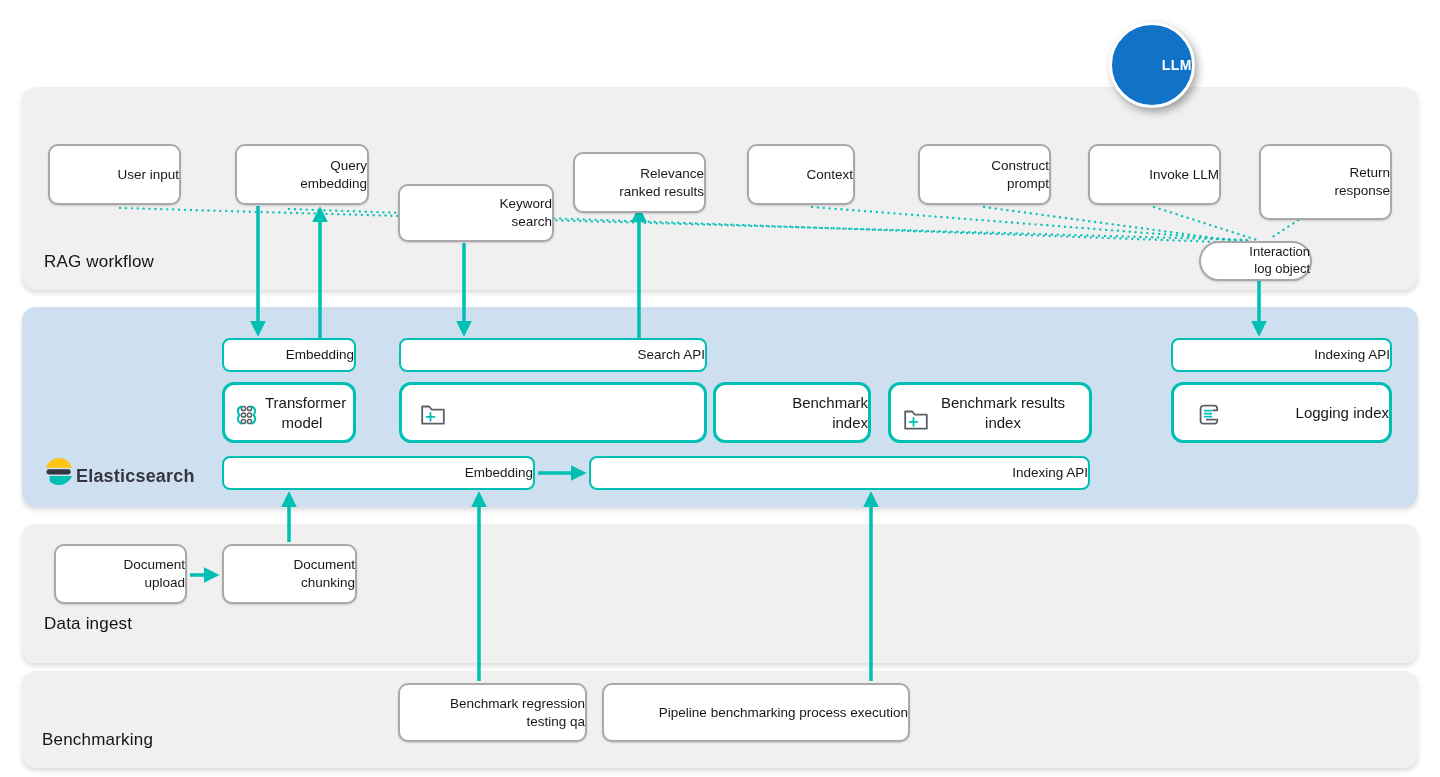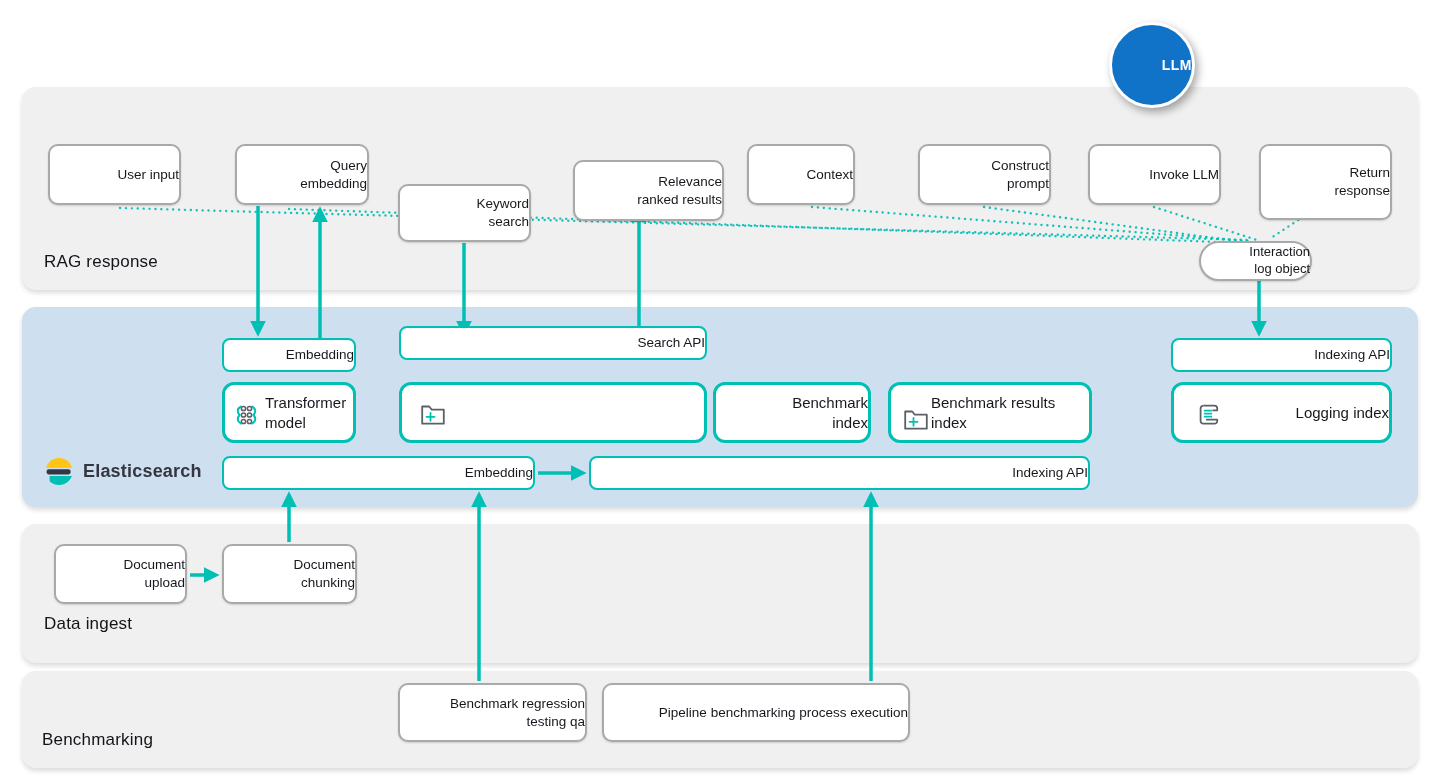--- a/index.html
+++ b/index.html
@@ -21,29 +21,29 @@
   .dotted{stroke:var(--teal);stroke-width:2.4px;fill:none;stroke-dasharray:.1 5.8;stroke-linecap:round;opacity:.92}
 
   .node{position:absolute;background:#fff;display:flex;align-items:center;justify-content:center;z-index:2}
   .node.gray{border:2px solid var(--border_gray);border-radius:10px;box-shadow:0 1px 2px rgba(0,0,0,.15)}
   .node.tealthin{border:2px solid var(--teal);border-radius:8px}
   .node.tealbig{border:3px solid var(--teal);border-radius:12px}
   .lbl{font-size:13.5px;line-height:1.3;white-space:pre-line;text-align:right;width:100%;color:var(--text_dark)}
   .tealbig .lbl{font-size:15px}
   .tealthin .lbl{font-size:13.5px}
   .has-icon .lbl{padding-left:40px}
-  .has-icon.ralign .lbl{text-align:left;padding-right:14px}
+  .has-icon.ralign .lbl{text-align:center;padding-right:14px}
   .icon{position:absolute;display:block;line-height:0}
 
   .llm-badge{position:absolute;left:1109px;top:22px;width:86px;height:86px;border-radius:50%;
     background:var(--llm_blue);border:3px solid #fff;box-shadow:3px 4px 9px rgba(0,0,0,.35);
     display:flex;align-items:center;justify-content:center;z-index:3}
   .llm-badge .lbl{color:#fff;font-weight:bold;font-size:14px;letter-spacing:.5px}
 
-  .es-brand{position:absolute;left:44px;top:456px;display:flex;align-items:center;gap:9px;z-index:2}
+  .es-brand{position:absolute;left:44px;top:456px;display:flex;align-items:flex-end;gap:2px;z-index:2}
   .es-brand .name{font-size:18px;font-weight:bold;color:var(--es_dark);letter-spacing:.2px}
 </style>
 </head>
 <body>
 
 <div class="canvas">
 
   <div class="section" style="top:87px;height:203px"></div>
   <div class="section blue" style="top:307px;height:200px"></div>
   <div class="section" style="top:524px;height:139px"></div>
@@ -81,25 +81,25 @@
     <span class="lbl">LLM</span>
   </div>
 
   <div class="node gray" style="left:48px;top:144px;width:133px;height:61px">
     <span class="lbl">User input</span>
     </div>
   <div class="node gray" style="left:235px;top:144px;width:134px;height:61px">
     <span class="lbl">Query
 embedding</span>
     </div>
-  <div class="node gray" style="left:398px;top:184px;width:133px;height:58px">
+  <div class="node gray" style="left:398px;top:184px;width:156px;height:58px">
     <span class="lbl">Keyword
 search</span>
     </div>
-  <div class="node gray" style="left:573px;top:160px;width:151px;height:61px">
+  <div class="node gray" style="left:573px;top:152px;width:133px;height:61px">
     <span class="lbl">Relevance
 ranked results</span>
     </div>
   <div class="node gray" style="left:747px;top:144px;width:108px;height:61px">
     <span class="lbl">Context</span>
     </div>
   <div class="node gray" style="left:918px;top:144px;width:133px;height:61px">
     <span class="lbl">Construct
 prompt</span>
     </div>
@@ -107,26 +107,26 @@
     <span class="lbl">Invoke LLM</span>
     </div>
   <div class="node gray" style="left:1259px;top:144px;width:133px;height:76px">
     <span class="lbl">Return
 response</span>
     </div>
   <div class="node gray" style="left:1199px;top:241px;width:113px;height:40px;border-radius:20px">
     <span class="lbl" style="font-size:13px">Interaction
 log object</span>
     </div>
-  <div class="section-label" style="left:44px;top:252px">RAG response</div>
+  <div class="section-label" style="left:44px;top:252px">RAG workflow</div>
 
   <div class="node tealthin" style="left:222px;top:338px;width:134px;height:34px">
     <span class="lbl">Embedding</span>
     </div>
-  <div class="node tealthin" style="left:399px;top:326px;width:308px;height:34px">
+  <div class="node tealthin" style="left:399px;top:338px;width:308px;height:34px">
     <span class="lbl">Search API</span>
     </div>
   <div class="node tealthin" style="left:1171px;top:338px;width:221px;height:34px">
     <span class="lbl">Indexing API</span>
     </div>
 
   <div class="node tealbig has-icon ralign" style="left:222px;top:382px;width:134px;height:61px">
     <span class="icon" style="left:8px;top:16px">
       <svg width="28" height="28" viewBox="0 0 28 28">
         <g fill="none" stroke="#5B5F66" stroke-width="1.5">

